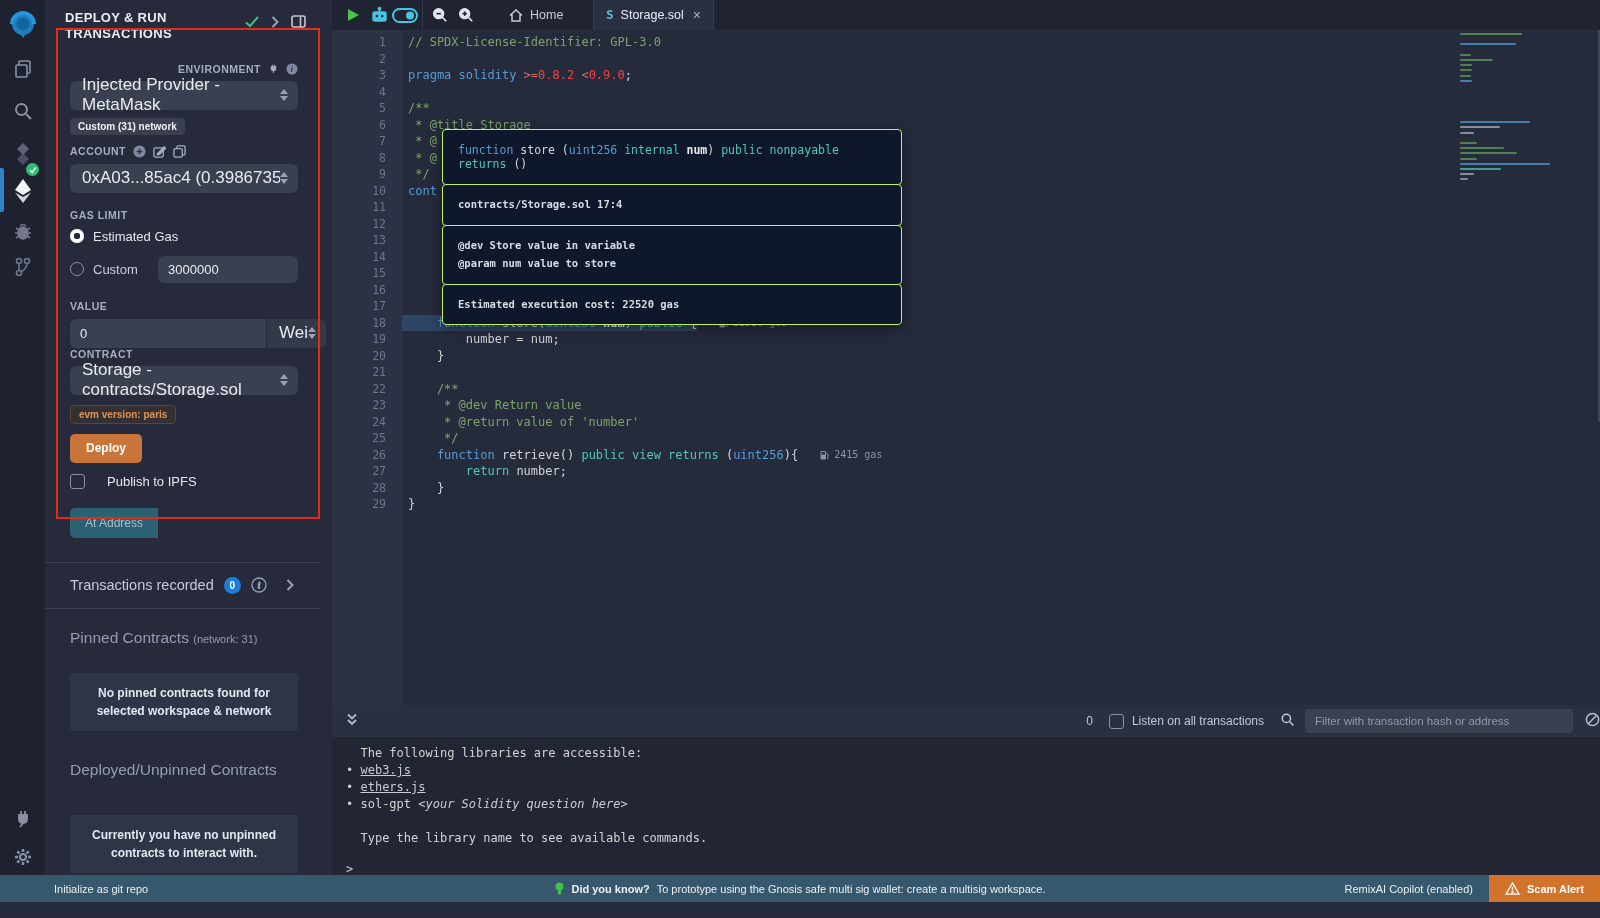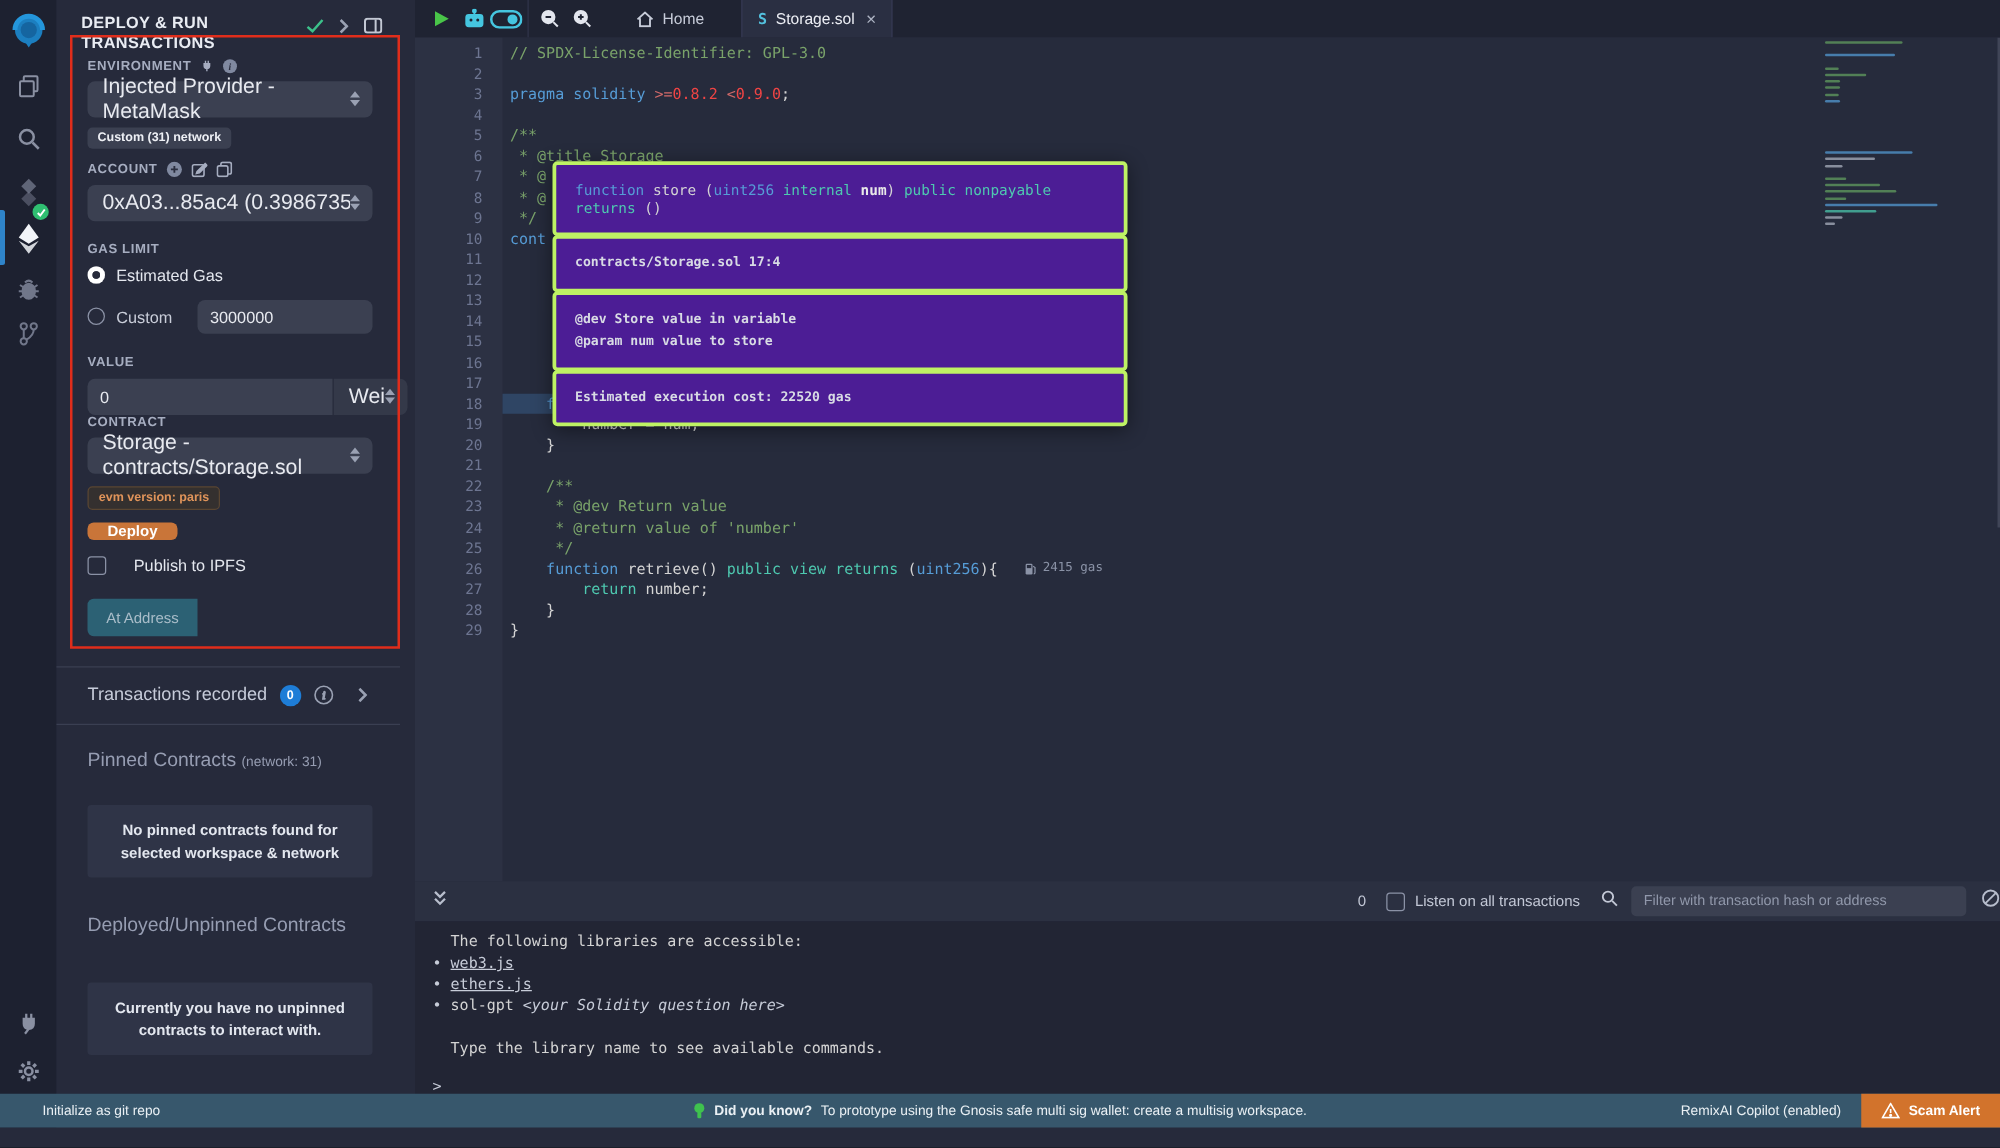--- a/index.html
+++ b/index.html
@@ -30,21 +30,21 @@
   .net-badge { display:inline-block; margin-top:8px; background:#3b4051; color:#eef0f5; font-size:10px; font-weight:bold;
                padding:3px 8px; border-radius:4px; }
   .row { display:flex; align-items:center; }
   .pinput { background:#3b4051; border:none; outline:none; border-radius:6px; color:#e8eaf0;
             font-size:13px; font-family:"Liberation Sans",sans-serif; padding:0 10px; }
   .radio { width:14px; height:14px; border-radius:50%; border:1px solid #8b92a6; flex:none; }
   .radio.sel { border:none; background:#fff; box-shadow:inset 0 0 0 4px #fff, inset 0 0 0 14px #262a3b; }
   .radio.sel::after { content:""; display:block; width:6px; height:6px; margin:4px; border-radius:50%; background:#262a3b; }
   .evm-badge { display:inline-block; margin-top:10px; font-size:10px; font-weight:bold; color:#e0945a;
                background:#34302f; border:1px solid #5a4632; padding:3px 8px; border-radius:4px; }
-  .deploy-btn { margin-top:10px; width:72px; height:14px; background:#c97539; border:none; border-radius:5px;
+  .deploy-btn { margin-top:10px; width:72px; height:29px; background:#c97539; border:none; border-radius:5px;
                 color:#fff; font-size:12px; font-weight:bold; font-family:"Liberation Sans",sans-serif; }
   .chk { width:15px; height:15px; border:1px solid #8b92a6; border-radius:3px; background:transparent; flex:none; }
   .ataddr-btn { width:88px; height:30px; background:#2c6174; border:none; border-radius:5px 0 0 5px;
                 color:#a9bdc9; font-size:12px; font-weight:normal; font-family:"Liberation Sans",sans-serif; }
   .ataddr-input { flex:1; height:30px; border-radius:0 5px 5px 0; background:#343949; }
   .ataddr-input::placeholder { color:#8890a3; font-size:11.5px; }
   .divider { height:1px; background:#3a3f52; margin:0 -22px 0 -25px; }
   .trans-row { display:flex; align-items:center; padding:14px 0 14px 0; }
   .count-badge { width:17px; height:17px; border-radius:50%; background:#1e7dd7; color:#fff; font-size:10px; font-weight:bold;
                  display:flex; align-items:center; justify-content:center; margin-left:10px; }
@@ -72,21 +72,21 @@
   .code-line { height:16.5px; line-height:16.5px; font-family:"DejaVu Sans Mono",monospace; font-size:12px;
                white-space:pre; display:flex; align-items:center; }
   .ln { flex:none; width:70px; text-align:right; padding-right:16px; color:#6d7591; font-size:11.5px; }
   .lc { padding-left:6px; color:#d4d4d4; }
   .sk { color:#569cd6; } .sg { color:#4ec9b0; } .sc { color:#7aa36a; } .so { color:#d16969; }
   .sn { color:#ef4444;text-align:center; } .sp { color:#d4d4d4; } .sb { color:#e8e8e8; font-weight:bold; }
   .hl { background:#2f4564; }
   .gasbadge { display:inline-flex; align-items:center; gap:5px; margin-left:22px; color:#8b93a7; font-size:10px; }
 
   .tooltip { position:absolute; left:110px; top:100px; width:460px; z-index:11; filter:drop-shadow(0 3px 8px rgba(0,0,0,.45)); }
-  .tt-box { background:#4c1d95; border:3px solid #bef264; border-radius:4px; padding:11px 15px; margin-top:-1px;
+  .tt-box { background:#0f172a; border:1px solid #bef264; border-radius:4px; padding:11px 15px; margin-top:-1px;
             font-family:"DejaVu Sans Mono",monospace; }
   .tt-sig { font-size:11.5px; padding:13px 15px; }
   .tt-path, .tt-doc, .tt-cost { font-size:10.5px; font-weight:bold; color:#d8dbe4; line-height:1.7; }
 
   .minimap { position:absolute; right:56px; top:3px; width:96px; }
   .mm-bar { height:2px; margin-bottom:3.2px; border-radius:1px; opacity:.85; }
   .vscroll { position:absolute; right:1px; top:0; width:13px; height:392px; background:#4a4f60; opacity:.75; }
 
   
   .termbar { position:absolute; left:0; top:705px; right:0; height:32px; background:#2b3041; display:flex; align-items:center;
@@ -99,21 +99,21 @@
   .t-input::placeholder { color:#9198ab; }
   .terminal { position:absolute; left:0; top:737px; right:0; height:138px; background:#222534;
               font-family:"DejaVu Sans Mono",monospace; font-size:12px; color:#c7ccd8; padding:8px 0 0 14px; }
   .term-line { height:17px; line-height:17px; white-space:pre; }
   .term-line .lnk { text-decoration:underline; }
   .term-line .it { font-style:italic; }
   .term-prompt { margin-top:14px; height:17px; line-height:17px; }
 
   
   .statusbar { position:absolute; left:0; bottom:16px; width:1600px; height:27px; background:#37576c; z-index:30;
-               display:flex; align-items:center; font-size:11px; color:#eaf0f4; }
+               display:flex; align-items:center; font-size:11px; color:#eaf0f4;padding-left:20px; }
   .sb-left { padding-left:34px; }
   .sb-center { position:absolute; left:50%; transform:translateX(-50%); display:flex; align-items:center; gap:7px; }
   .sb-right { margin-left:auto; display:flex; align-items:center; height:100%; }
   .scam-btn { height:100%; background:#d2732c; border:none; color:#fff; font-size:11px; font-weight:bold;
               font-family:"Liberation Sans",sans-serif; display:flex; align-items:center; gap:7px; padding:0 16px; margin-left:16px; }
   .bottomstrip { position:absolute; left:0; bottom:0; width:1600px; height:16px; background:#262a3b; z-index:29; }
 </style>
 </head>
 <body>
 
@@ -223,21 +223,21 @@
               <rect x="1" y="1" width="13" height="11" rx="2"></rect>
               <line x1="9.5" y1="1.5" x2="9.5" y2="12"></line>
             </svg>
         </span>
       </div>
     </div>
 
     <div class="red-rect"></div>
 
     <div class="panel-body">
-      <div class="plabel" style="">
+      <div class="plabel" style="margin-top:16px;justify-content:flex-end;">
         <span>ENVIRONMENT</span>
         <svg width="11" height="11" viewBox="0 0 20 20" fill="none" stroke="#a6adc0" stroke-width="2">
           <path d="M6 10 Q6 14 10 14 Q14 14 14 10 L14 7 L6 7 Z" fill="#a6adc0"></path>
             <line x1="8" y1="7" x2="8" y2="3"></line>
             <line x1="12" y1="7" x2="12" y2="3"></line>
             <line x1="10" y1="14" x2="10" y2="18"></line>
         </svg>
         <svg width="12" height="12" viewBox="0 0 14 14">
           <circle cx="7" cy="7" r="6.5" fill="#8089a0"></circle>
             <text x="7" y="10.2" font-size="9" font-family="serif" fill="#2a2e3f" text-anchor="middle" font-weight="bold" font-style="italic">i</text>

